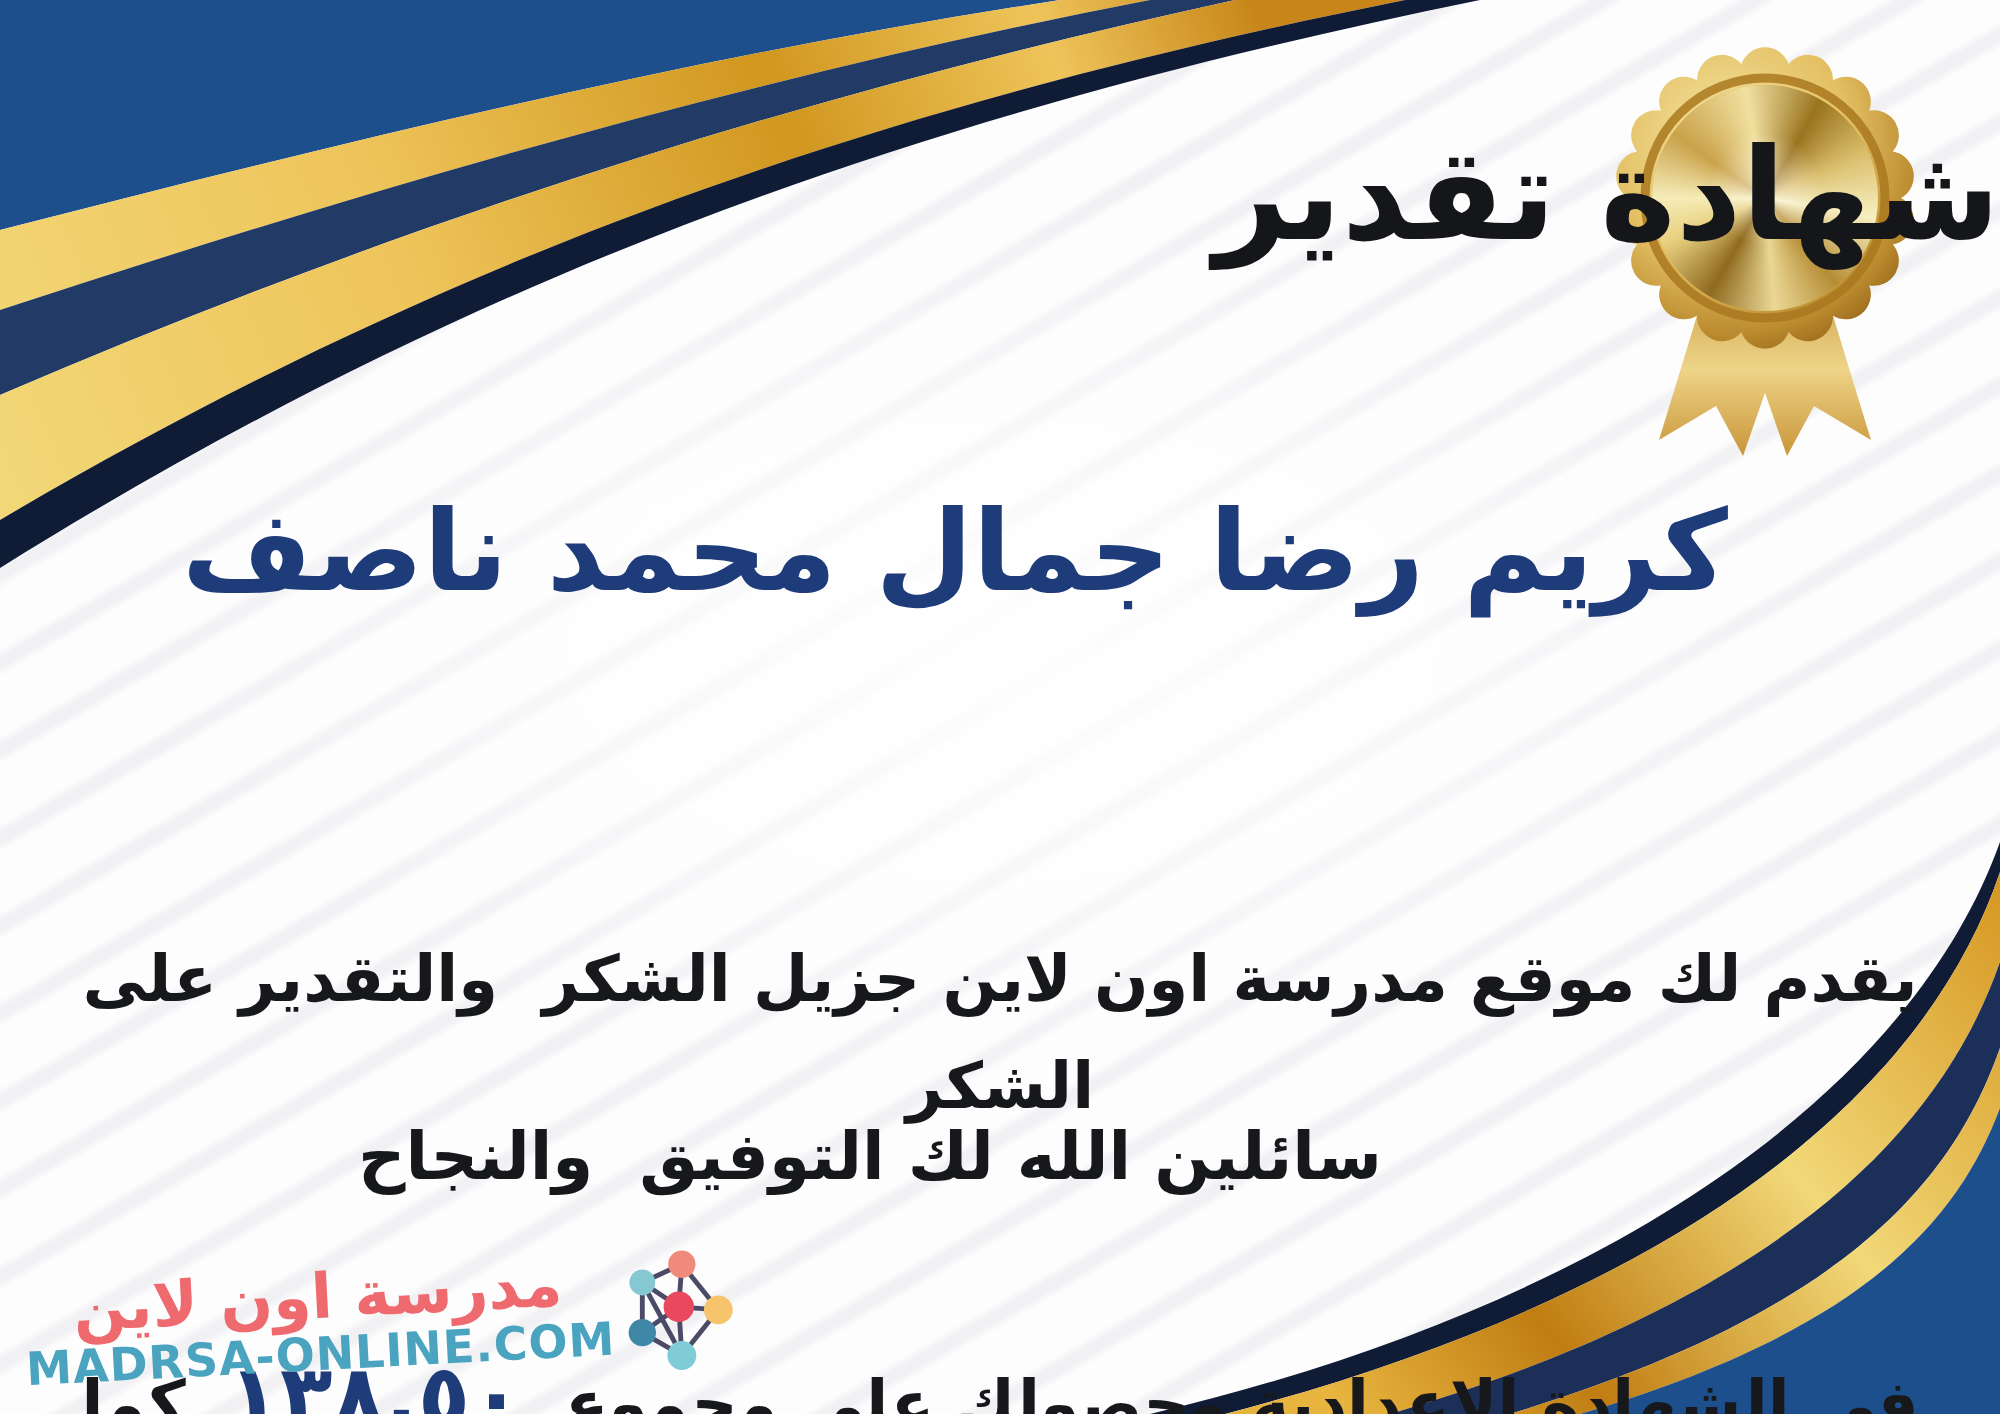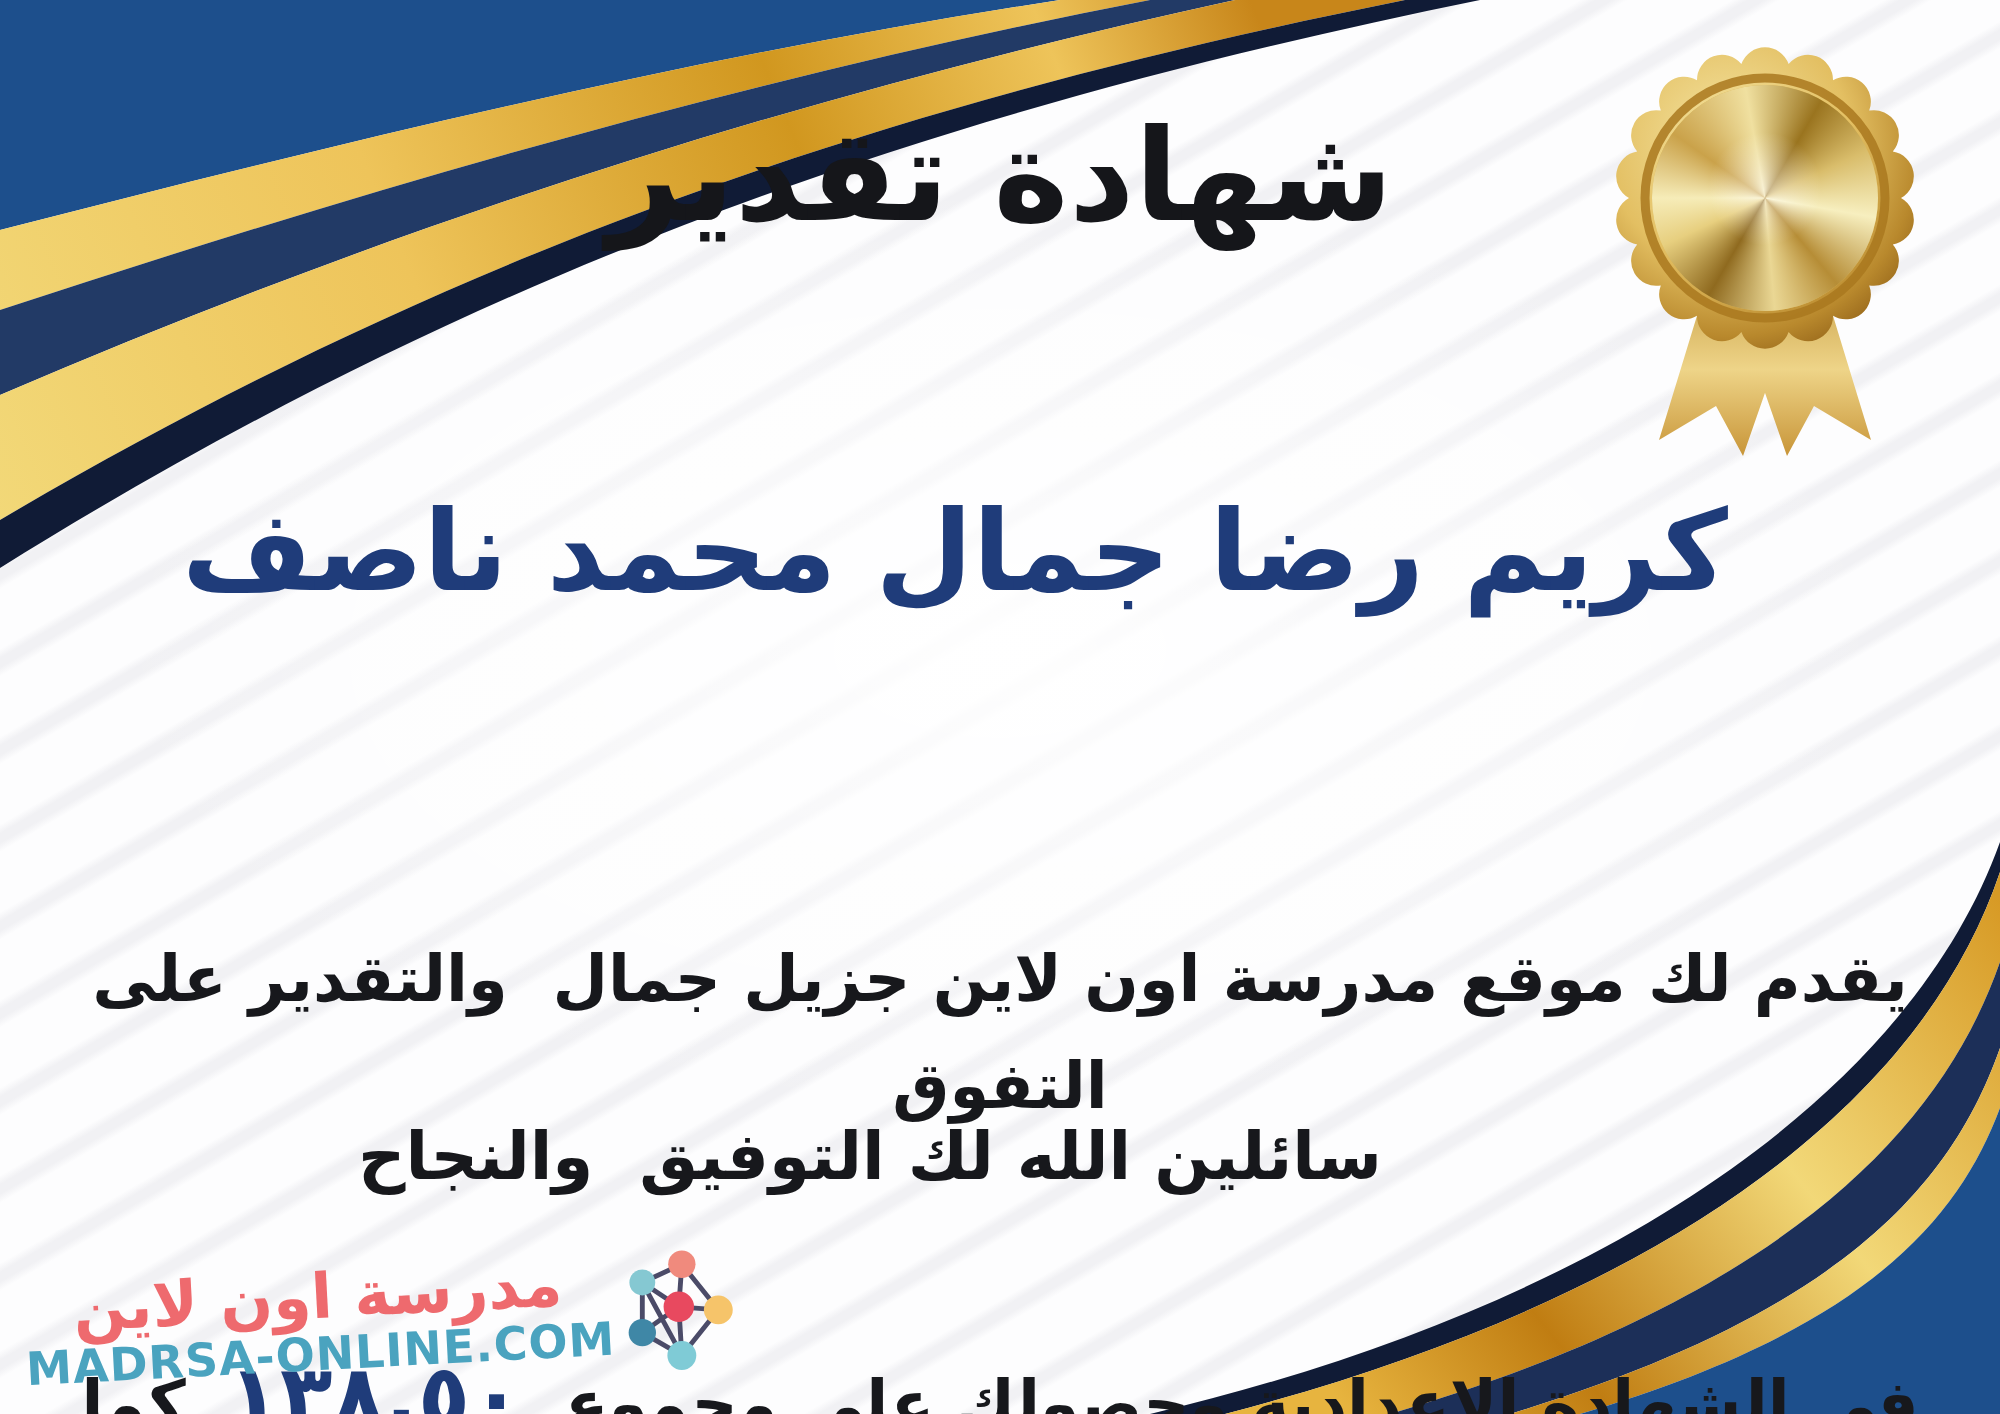--- a/index.html
+++ b/index.html
@@ -6,21 +6,21 @@
   .canvas{
     position:relative;width:2000px;height:1414px;overflow:hidden;
     font-family:"DejaVu Sans",sans-serif;
     background:
       radial-gradient(ellipse 62% 46% at 50% 46%, rgba(255,255,255,.92), rgba(255,255,255,0) 72%),
       repeating-linear-gradient(150deg,#fdfdfe 0 30px,#f1f1f4 38px 46px,#fdfdfe 54px 76px);
   }
   svg{display:block;}
   .decor{position:absolute;inset:0;z-index:1;}
   .txt{position:absolute;left:0;right:0;text-align:center;direction:rtl;z-index:3;font-weight:bold;}
-  .title{top:101px;font-size:128px;color:#15161a;letter-spacing:-1px;}
+  .title{top:120px;font-size:128px;color:#15161a;letter-spacing:-1px;text-align:right;}
   .name{top:486px;font-size:112px;color:#1f3c7a;transform:translateX(-45px);}
   .body-block{top:714px;font-size:64px;line-height:1.66;color:#17181c;white-space:pre-wrap;}
   .score{color:#1f3c7a;font-size:86px;line-height:1;margin:0 42px;letter-spacing:2px;}
   .closing{top:1118px;font-size:66px;color:#17181c;transform:translateX(-130px);white-space:pre-wrap;}
   
   .medal{position:absolute;left:1595px;top:28px;width:340px;height:460px;z-index:2;}
   .medal-disc{
     position:absolute;left:1652px;top:85px;width:226px;height:226px;border-radius:50%;z-index:2;
     background:conic-gradient(from 210deg,
       #8f6a1f,#e7cf7f 35deg,#f6ecb8 60deg,#caa24a 95deg,#f0e0a0 140deg,
@@ -94,21 +94,21 @@
       <circle cx="170" cy="170" r="113" fill="#d9b556"></circle>
     </svg>
   </div>
   <div class="medal-disc"></div>
 
   <div class="txt title">شهادة تقدير</div>
 
   <div class="txt name">كريم رضا جمال محمد ناصف</div>
 
   <div class="txt body-block">
-    <div>يقدم لك موقع مدرسة اون لاين جزيل جمال  والتقدير على التفوق</div>
+    <div>يقدم لك موقع مدرسة اون لاين جزيل الشكر  والتقدير على الشكر</div>
     <div><span>فى الشهادة الإعدادية وحصولك على مجموع</span><span class="score">١٣٨.٥٠</span><span>كما</span></div>
     
   </div>
 
   <div class="txt closing">سائلين الله لك التوفيق  والنجاح</div>
 
   <div class="logo">
     <div class="logo-text">
       <div class="logo-ar">مدرسة اون لاين</div>
       <div class="logo-en">MADRSA-ONLINE.COM</div>

